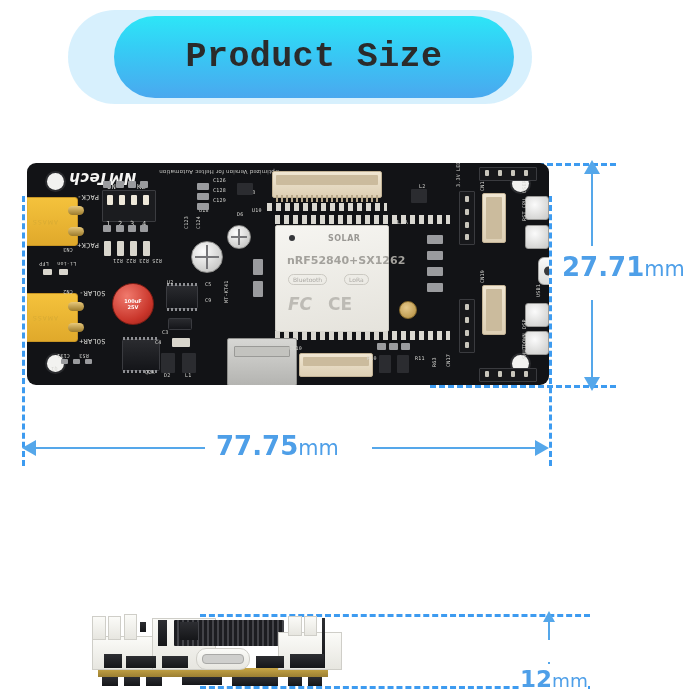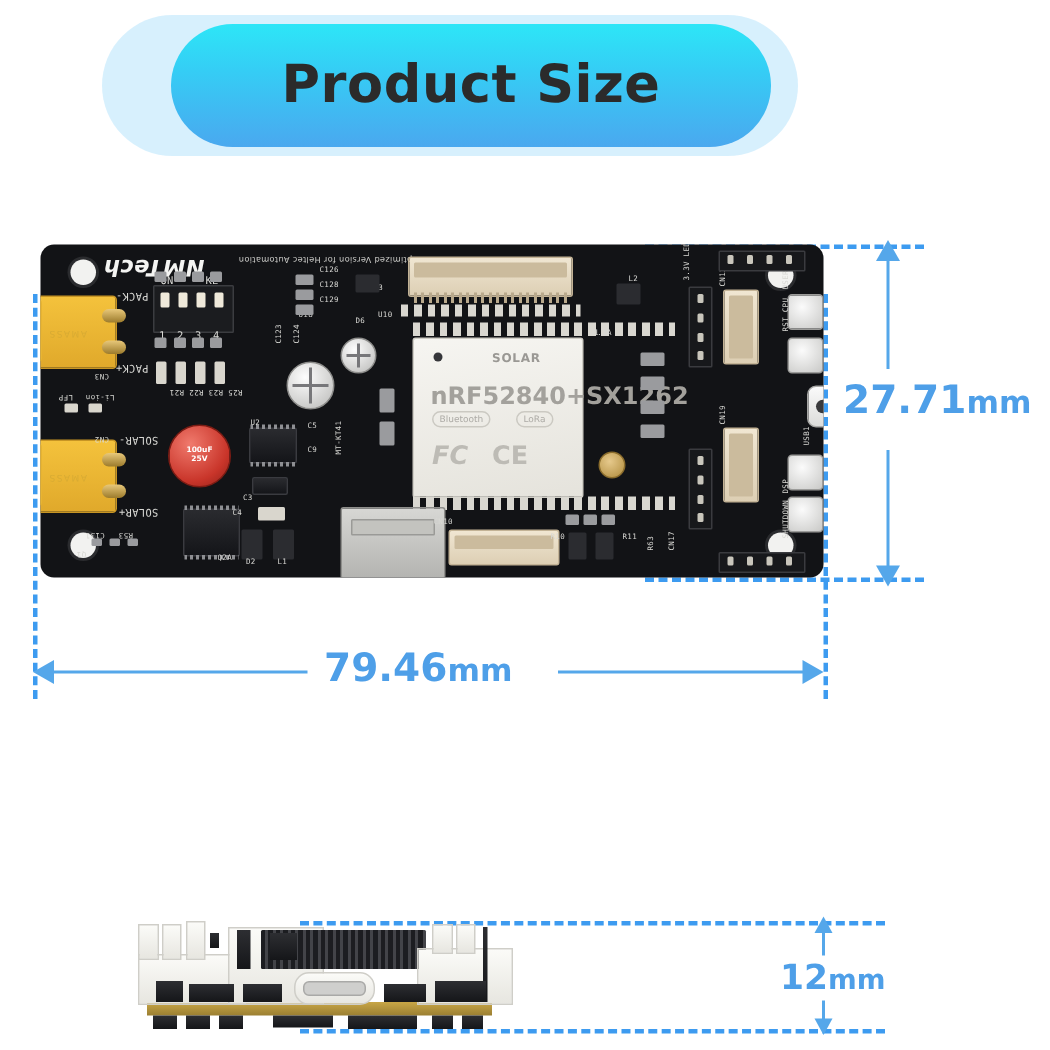--- a/index.html
+++ b/index.html
@@ -5,21 +5,21 @@
   html,body{margin:0;padding:0;background:#fff;}
   body{width:700px;height:700px;position:relative;overflow:hidden;
        font-family:"DejaVu Sans","Liberation Sans",sans-serif;}
 
   
   #banner{position:absolute;left:0;top:0;width:700px;height:112px;}
   .pill-back{position:absolute;left:68px;top:10px;width:464px;height:94px;
              border-radius:47px;background:#bfe6fb;opacity:.62;}
   .pill-front{position:absolute;left:114px;top:16px;width:400px;height:82px;
               border-radius:41px;
-              background:linear-gradient(180deg,#2de6f7 0%,#35cdf5 38%,#4aa8ef 100%);}
+              background:linear-gradient(180deg,#2de6f7 0%,#35cdf5 38%,#4aa8ef 100%);font-family:Liberation Mono, monospace;}
   .pill-front span{position:absolute;left:0;top:0;width:100%;height:82px;
               display:flex;align-items:center;justify-content:center;
               font-size:35px;font-weight:bold;color:#2b2b2b;letter-spacing:.4px;}
 
   
   .dash-h{position:absolute;height:0;border-top:3px dashed #3d9bf0;}
   .dash-v{position:absolute;width:0;border-left:3px dashed #3d9bf0;}
   .dimline-h{position:absolute;height:2px;background:#55a7ea;}
   .dimline-v{position:absolute;width:2px;background:#55a7ea;}
   .arrow{position:absolute;width:0;height:0;}
@@ -30,21 +30,21 @@
   .arrow.up{border-left:8px solid transparent;border-right:8px solid transparent;
             border-bottom:14px solid #55a7ea;}
   .arrow.down{border-left:8px solid transparent;border-right:8px solid transparent;
               border-top:14px solid #55a7ea;}
   .arrow.small.up{border-left:6px solid transparent;border-right:6px solid transparent;
             border-bottom:11px solid #55a7ea;}
   .arrow.small.down{border-left:6px solid transparent;border-right:6px solid transparent;
             border-top:11px solid #55a7ea;}
   .dimlabel{position:absolute;color:#4e9fe8;white-space:nowrap;background:#fff;}
   .dimlabel b{font-weight:bold;}
-  .dimlabel i{font-style:normal;font-weight:700;font-size:.80em;}
+  .dimlabel i{font-style:normal;font-weight:400;font-size:.80em;}
 
   
   #board{position:absolute;left:27px;top:163px;width:522px;height:222px;
          background:#121316;border-radius:9px;overflow:hidden;}
   .hole{position:absolute;width:17px;height:17px;border-radius:50%;
         background:#f2f2f0;box-shadow:0 0 0 2px #2a2b2e;}
   
   .silk{position:absolute;color:#d8d8d4;font-size:5px;letter-spacing:.2px;
         font-family:"DejaVu Sans Mono","Liberation Mono",monospace;white-space:nowrap;}
   .silk.rot180{transform:rotate(180deg);}
@@ -140,21 +140,21 @@
   <div class="arrow down" style="left:584px;top:377px;"></div>
   <div class="dimlabel" style="left:562px;top:250px;font-size:26px;padding:2px 0;">
     <b>27.71</b><i>mm</i>
   </div>
 
   <div class="dimline-h" style="left:30px;top:447px;width:175px;"></div>
   <div class="arrow left" style="left:22px;top:440px;"></div>
   <div class="dimline-h" style="left:372px;top:447px;width:169px;"></div>
   <div class="arrow right" style="left:535px;top:440px;"></div>
   <div class="dimlabel" style="left:210px;top:431px;font-size:26px;padding:0 6px;">
-    <b>79.46</b><i>mm</i>
+    <b>77.75</b><i>mm</i>
   </div>
 </div>
 
 <div id="board">
 
   <div class="hole" style="left:20px;top:10px;"></div>
   <div class="hole" style="left:20px;top:192px;"></div>
   <div class="hole" style="left:485px;top:12px;"></div>
   <div class="hole" style="left:485px;top:192px;"></div>
 
@@ -248,21 +248,21 @@
 
   <div class="jst" style="left:245px;top:8px;width:108px;height:25px;">
     <div class="slot"></div>
     <div class="legs"></div>
   </div>
   <div class="edgepins" style="left:240px;top:40px;width:120px;height:8px;"></div>
 
   <div class="edgepins" style="left:248px;top:52px;width:175px;height:9px;"></div>
   <div class="shield" style="left:248px;top:62px;width:112px;height:105px;">
     <div class="hl" style="left:52px;top:8px;font-size:8px;letter-spacing:.5px;">SOLAR</div>
-    <div class="hl" style="left:11px;top:28px;font-size:16px;color:#a3a19c;">nRF52840+SX1262</div>
+    <div class="hl" style="left:11px;top:28px;font-size:11px;color:#a3a19c;">nRF52840+SX1262</div>
     <div class="hl" style="left:12px;top:48px;font-size:6px;font-weight:normal;color:#adaba6;
                 border:1px solid #cbc9c2;border-radius:6px;padding:1px 4px;">Bluetooth</div>
     <div class="hl" style="left:68px;top:48px;font-size:6px;font-weight:normal;color:#adaba6;
                 border:1px solid #cbc9c2;border-radius:6px;padding:1px 4px;">LoRa</div>
     <div class="hl" style="left:12px;top:68px;font-size:17px;color:#bdbbb5;font-style:italic;text-align:center;">FC</div>
     <div class="hl" style="left:52px;top:68px;font-size:17px;color:#bdbbb5;">CE</div>
     <div style="position:absolute;left:13px;top:9px;width:6px;height:6px;border-radius:50%;background:#35363a;"></div>
   </div>
   <div class="edgepins" style="left:248px;top:168px;width:175px;height:9px;"></div>
   <div class="silk" style="left:366px;top:56px;">V1.0</div>
@@ -366,21 +366,21 @@
 </div>
 
 <div>
   <div class="dash-h" style="left:200px;top:614px;width:390px;"></div>
   <div class="dash-h" style="left:200px;top:686px;width:390px;"></div>
 
   <div class="dimline-v" style="left:548px;top:618px;height:22px;"></div>
   <div class="arrow small up" style="left:543px;top:611px;"></div>
   <div class="dimline-v" style="left:548px;top:662px;height:22px;"></div>
   <div class="arrow small down" style="left:543px;top:679px;"></div>
-  <div class="dimlabel" style="left:520px;top:637px;font-size:23px;padding:2px 0;">
+  <div class="dimlabel" style="left:520px;top:664px;font-size:23px;padding:2px 0;">
     <b>12</b><i>mm</i>
   </div>
 </div>
 
 <div id="profile">
 
   <div class="pcb-edge" style="left:6px;top:60px;width:230px;height:9px;"></div>
 
   <div class="pf-white" style="left:0px;top:28px;width:70px;height:32px;"></div>
   <div class="pf-white" style="left:0px;top:8px;width:12px;height:22px;"></div>

